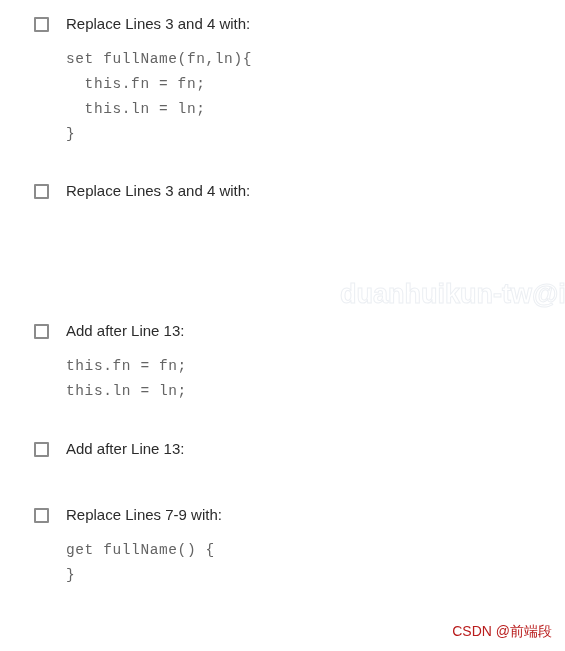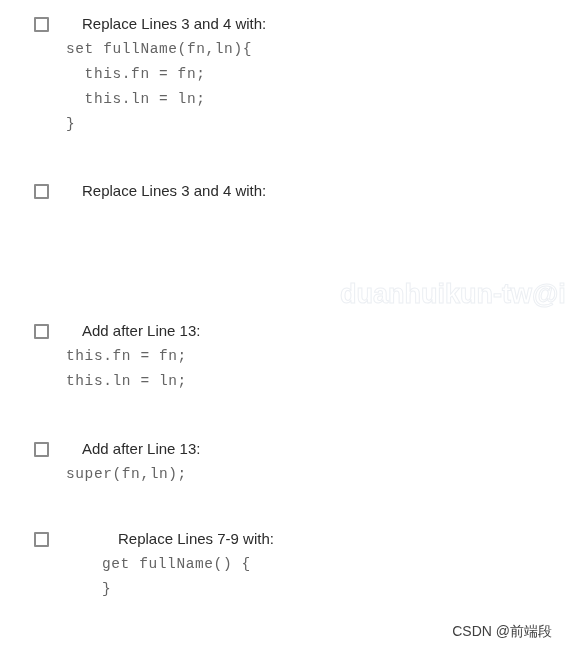--- a/index.html
+++ b/index.html
@@ -47,42 +47,41 @@
     margin-left: 17px;
     flex: 1 1 auto;
   }
 
   .option-label {
     font-family: "Liberation Sans", sans-serif;
     font-size: 15px;
     line-height: 22px;
     color: #2b2b2b;
     white-space: pre;
-    margin-left: 16px;
   }
 
   .code-block {
-    margin-top: 2px;
+    margin-top: 12px;
   }
 
   .code-line {
     font-family: "Liberation Mono", "DejaVu Sans Mono", monospace;
     font-size: 14.5px;
     line-height: 25px;
     color: #646464;
     white-space: pre;
     letter-spacing: 0.6px;
   }
 
   
   .row-0 { top: 13px; }
   .row-1 { top: 180px; }
   .row-2 { top: 320px; }
   .row-3 { top: 438px; }
-  .row-4 { top: 528px; gap: 36px; }
+  .row-4 { top: 504px; }
 
   
   #watermark-duanhuikun {
     position: absolute;
     left: 340px;
     top: 279px;
     font-family: "Liberation Sans", sans-serif;
     font-size: 27px;
     font-weight: bold;
     letter-spacing: 0px;
@@ -93,21 +92,21 @@
     pointer-events: none;
     user-select: none;
   }
 
   #watermark-csdn {
     position: absolute;
     right: 13px;
     bottom: 10px;
     font-family: "Liberation Sans", sans-serif;
     font-size: 14px;
-    color: #404040;
+    color: #b91c1c;
     white-space: nowrap;
     pointer-events: none;
     user-select: none;
   }
 </style>
 </head>
 <body>
 
 <div id="quiz-options">
     <div class="option-row row-0">
@@ -135,23 +134,20 @@
         <div class="code-block">
           <div class="code-line">this.fn = fn;</div>
           <div class="code-line">this.ln = ln;</div>
         </div>
       </div>
     </div>
     <div class="option-row row-3">
       <div class="checkbox"></div>
       <div class="option-body">
         <div class="option-label">Add after Line 13:</div>
-        <div class="code-block">
-          <div class="code-line">super(fn,ln);</div>
-        </div>
       </div>
     </div>
     <div class="option-row row-4">
       <div class="checkbox"></div>
       <div class="option-body">
         <div class="option-label">Replace Lines 7-9 with:</div>
         <div class="code-block">
           <div class="code-line">get fullName() {</div>
           <div class="code-line">}</div>
         </div>

